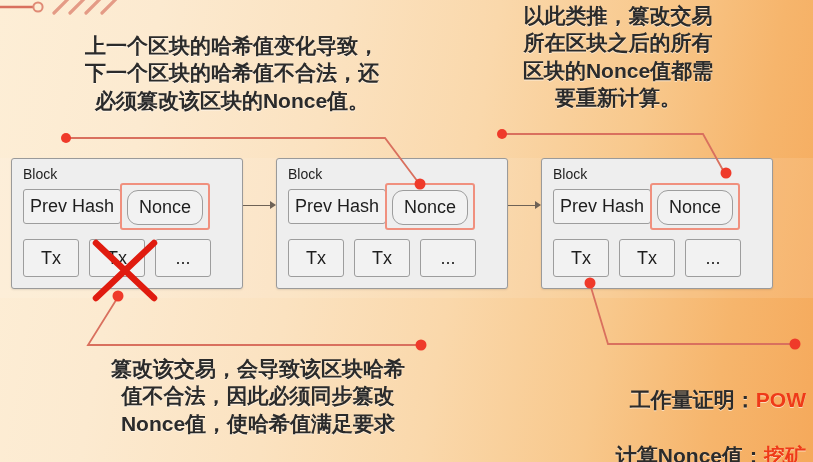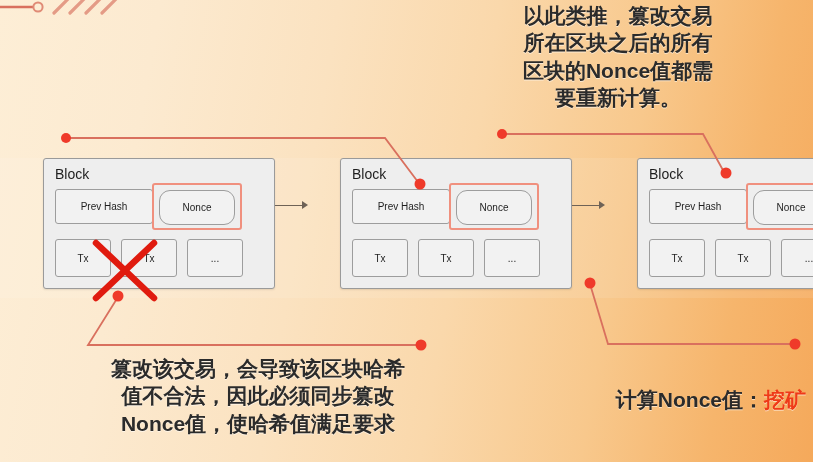--- a/index.html
+++ b/index.html
@@ -85,21 +85,20 @@
   .block {
     position: relative;
     width: 232px;
     height: 131px;
     background: #eeeeee;
     border: 1px solid #9a9a9a;
     border-radius: 3px;
     box-sizing: border-box;
     box-shadow: 0 1px 2px rgba(0,0,0,.10);
     flex: 0 0 auto;
-    margin-left: 32px;
   }
   .block-title {
     position: absolute;
     left: 11px; top: 7px;
     font-size: 14px;
     color: #1e1e1e;
     font-weight: normal;
   }
   .row-top {
     position: absolute;
@@ -114,21 +113,21 @@
     gap: 10px;
     justify-content: center;
   }
   .cell {
     background: #f2f2f2;
     border: 1px solid #9d9d9d;
     border-radius: 3px;
     display: flex;
     align-items: center;
     justify-content: center;
-    font-size: 10px;
+    font-size: 18px;
     color: #1e1e1e;
     box-sizing: border-box;
   }
   .cell-prev { width: 98px; height: 35px; }
   .cell-nonce { width: 76px; height: 35px; }
   .cell-tx { width: 56px; height: 38px; }
   .nonce-wrap {
     position: absolute;
     left: 108px; top: 24px;
     width: 90px; height: 47px;
@@ -267,28 +266,32 @@
     </g>
 
     <g>
       <polyline points="590,284 608,344 793,344" fill="none" stroke="#d9705e" stroke-width="1.8"></polyline>
       <circle cx="590" cy="283" r="5.5" fill="#ef3a2a"></circle>
       <circle cx="795" cy="344" r="5.5" fill="#ef3a2a"></circle>
     </g>
 
   </svg>
 
+  <div class="note note-tl">上一个区块的哈希值变化导致，
+下一个区块的哈希值不合法，还
+必须篡改该区块的Nonce值。</div>
 
   <div class="note note-bl">篡改该交易，会导致该区块哈希
 值不合法，因此必须同步篡改
 Nonce值，使哈希值满足要求</div>
 
   <div class="note note-tr">以此类推，篡改交易
 所在区块之后的所有
 区块的Nonce值都需
 要重新计算。</div>
 
   <div class="note note-br">
+    <span class="row"><span>工作量证明：</span><span class="hl">POW</span></span>
     <span class="row"><span>计算Nonce值：</span><span class="hl">挖矿</span></span>
     
   </div>
 
 </div>
 
 </body></html>

